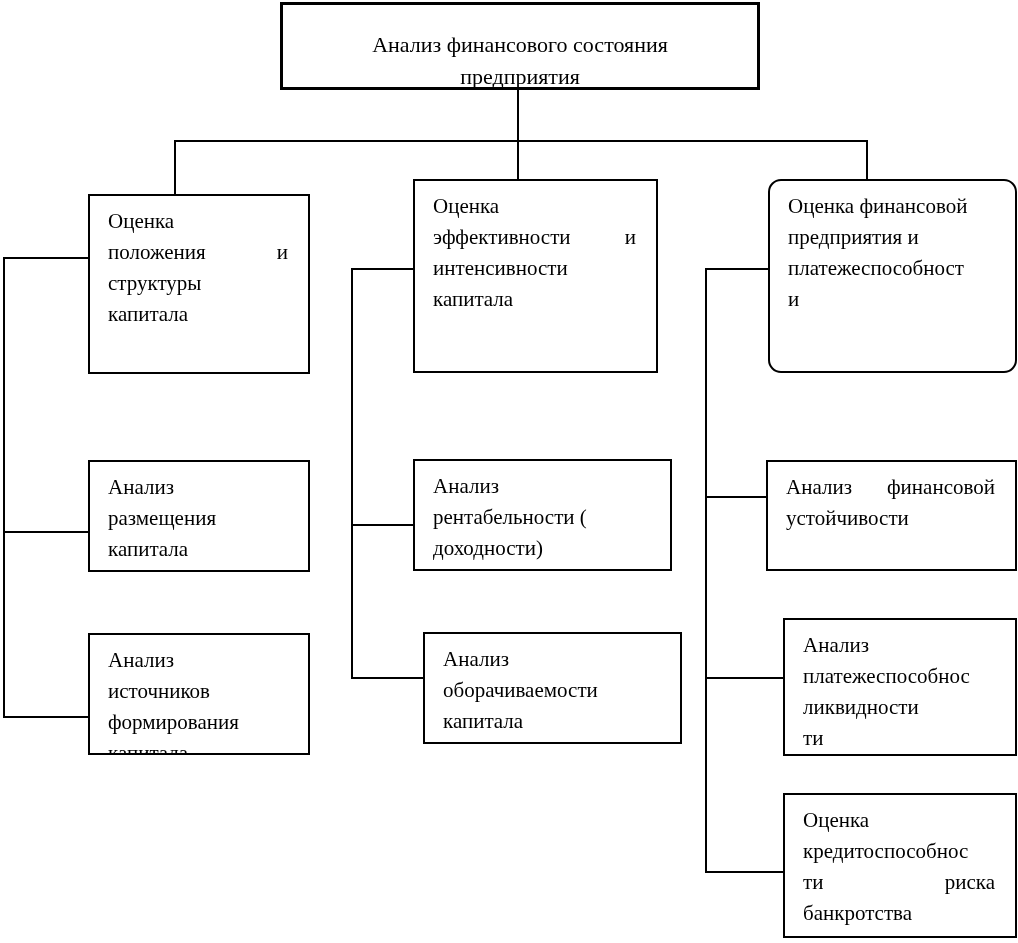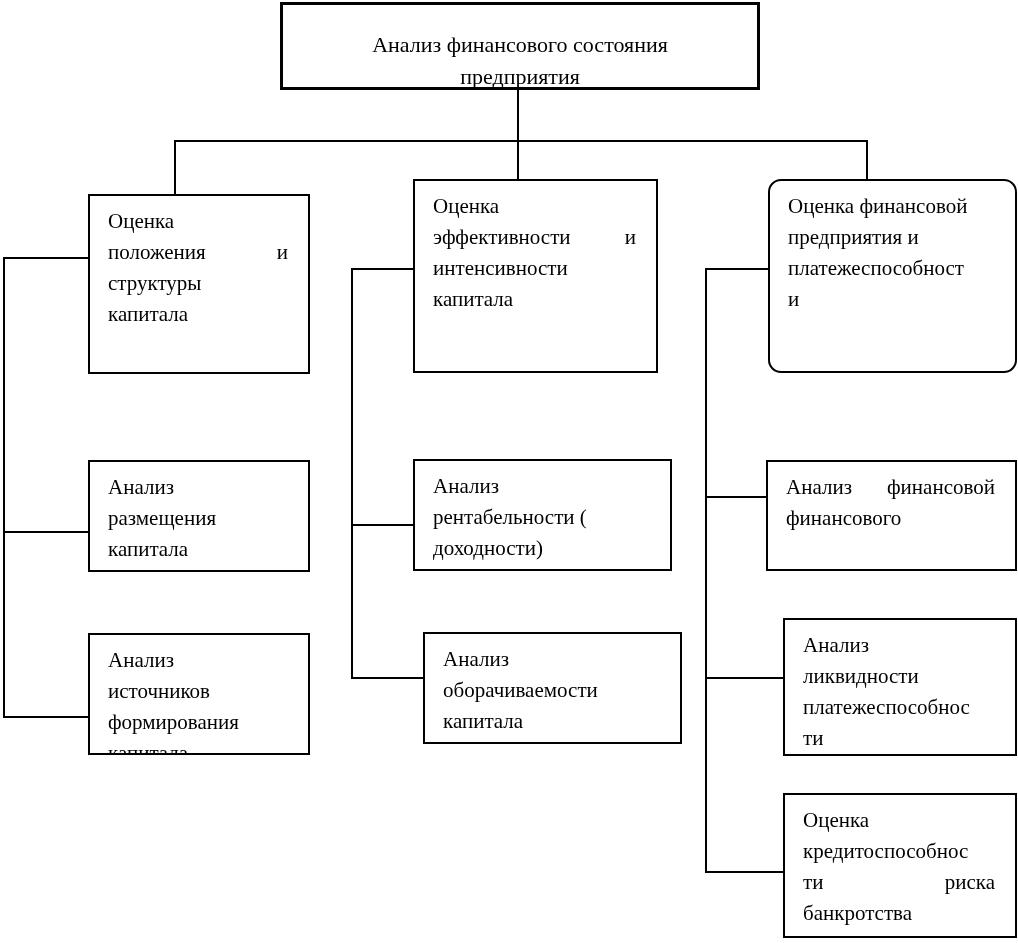--- a/index.html
+++ b/index.html
@@ -119,26 +119,26 @@
       <div class="tline"><span>Оценка финансовой</span></div>
       <div class="tline"><span>предприятия и</span></div>
       <div class="tline"><span>платежеспособност</span></div>
       <div class="tline"><span>и</span></div>
     </div>
   <div class="box b-c3a">
       <div class="tline spread">
         <span>Анализ</span>
         <span>финансовой</span>
       </div>
-      <div class="tline"><span>финансового</span></div>
+      <div class="tline"><span>устойчивости</span></div>
     </div>
   <div class="box b-c3b">
       <div class="tline"><span>Анализ</span></div>
+      <div class="tline"><span>платежеспособнос</span></div>
       <div class="tline"><span>ликвидности</span></div>
-      <div class="tline"><span>платежеспособнос</span></div>
       <div class="tline"><span>ти</span></div>
     </div>
   <div class="box b-c3c">
       <div class="tline"><span>Оценка</span></div>
       <div class="tline"><span>кредитоспособнос</span></div>
       <div class="tline spread">
         <span>ти</span>
         <span>риска</span>
       </div>
       <div class="tline"><span>банкротства</span></div>

